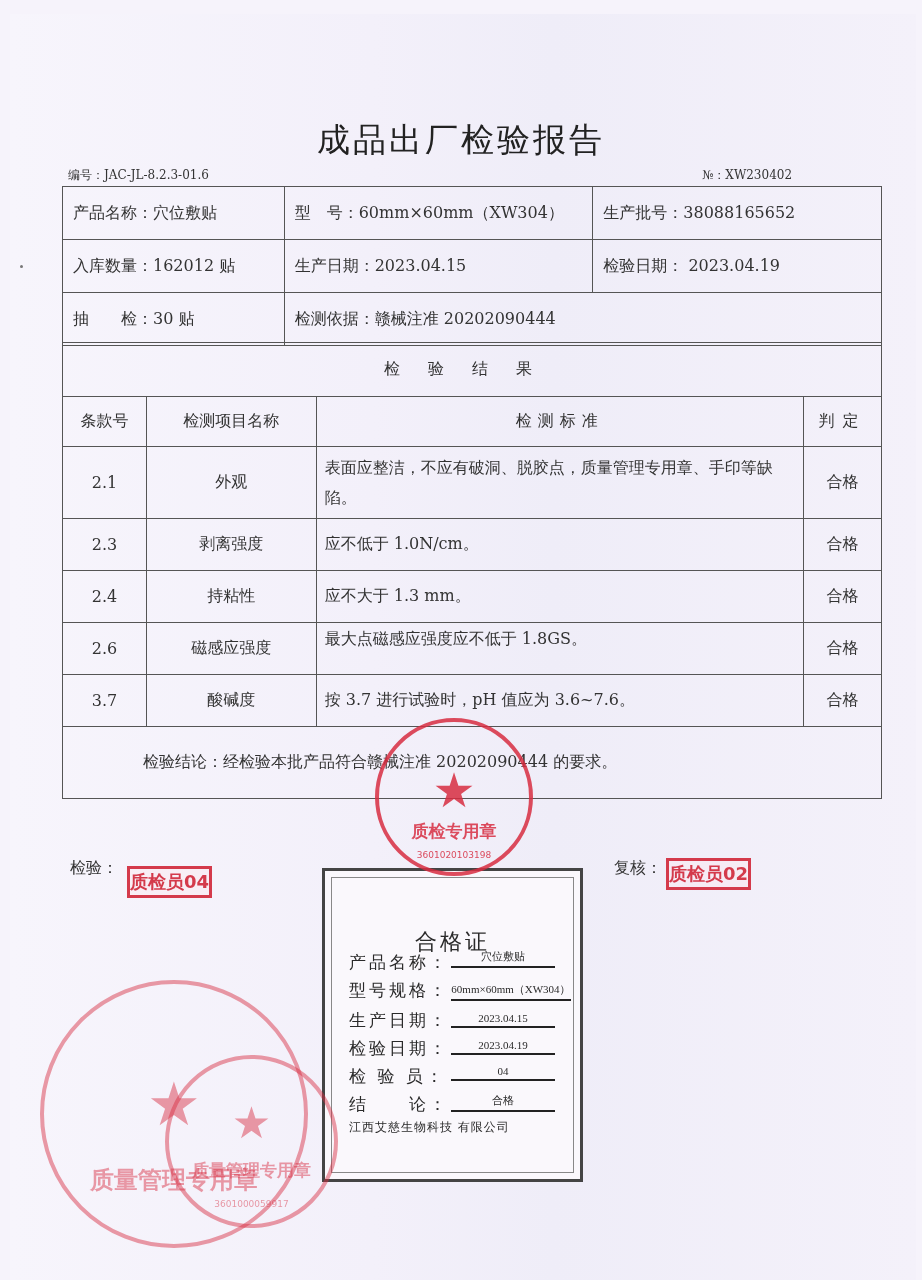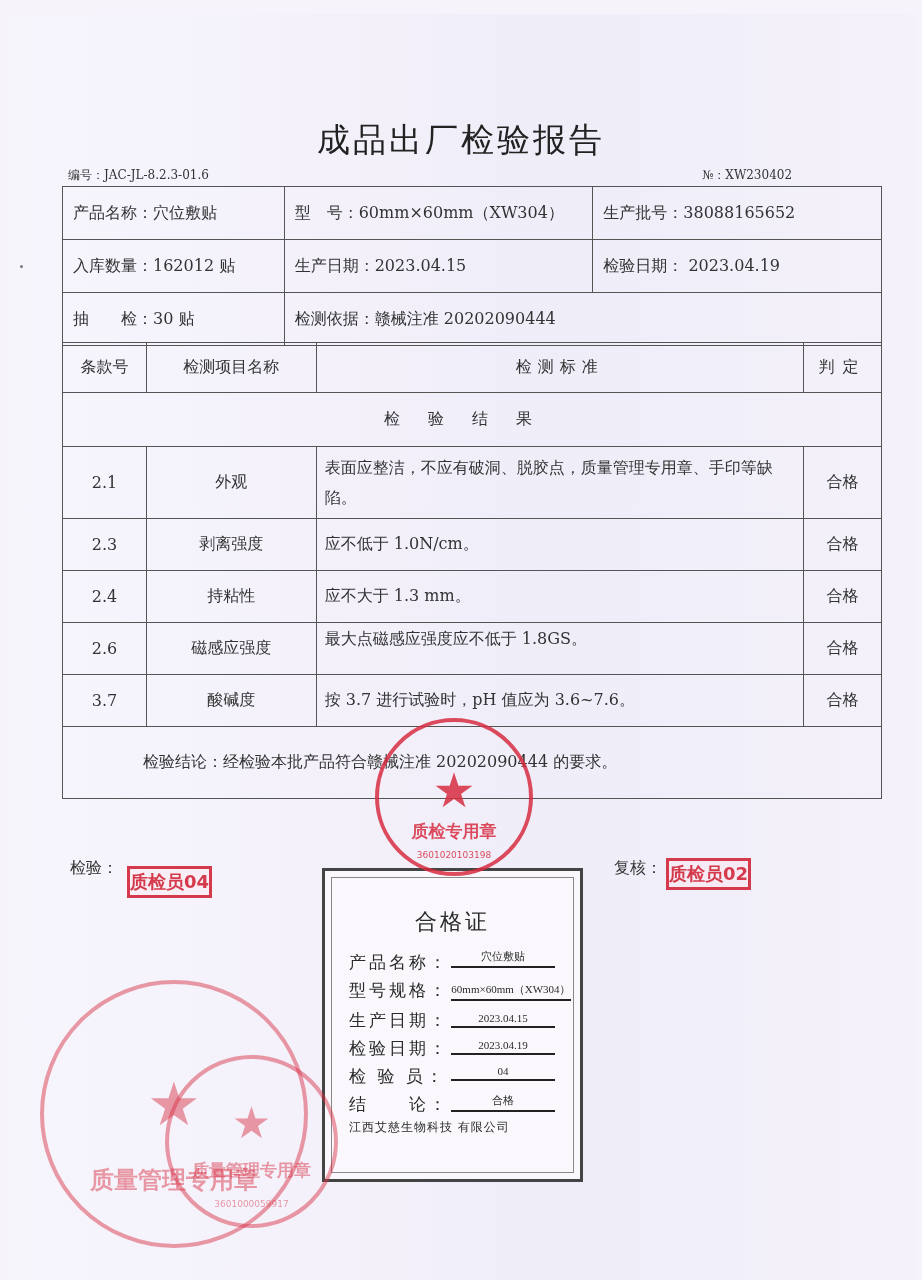--- a/index.html
+++ b/index.html
@@ -34,21 +34,21 @@
     position:absolute; border:3px solid #d43a4b; color:#d43a4b;
     font-size:18px; font-weight:bold; padding:1px 0; background:rgba(255,230,235,0.35);
     font-family:"DejaVu Sans","Liberation Sans",sans-serif;
   }
 
   .cert {
     position:absolute; left:322px; top:868px; width:255px; height:308px;
     border:3px solid #444; background:#faf8fc;
   }
   .cert-inner { position:absolute; inset:6px; border:1px solid #888; }
-  .cert-title { position:absolute; left:0; width:255px; top:36px; text-align:center; font-size:22px; letter-spacing:3px; }
+  .cert-title { position:absolute; left:0; width:255px; top:56px; text-align:center; font-size:22px; letter-spacing:3px; }
   .cert-row { position:absolute; left:24px; font-size:17px; letter-spacing:3px; }
   .cert-val {
     position:absolute; left:126px; width:104px; text-align:center; font-size:11px;
     border-bottom:2px solid #222; padding-bottom:2px; letter-spacing:0;
     font-family:Liberation Serif, serif;
   }
   .cert-co { position:absolute; left:24px; top:248px; font-size:12px; letter-spacing:1px; }
 
   .stamp {
     position:absolute; border-radius:50%; border:4px solid rgba(215,45,65,0.85);
@@ -96,28 +96,28 @@
   </table>
 
 <table class="grid" id="results">
   <colgroup>
       <col style="width:84px">
       <col style="width:170px">
       <col style="width:488px">
       <col style="width:78px">
     </colgroup>
   <tbody>
-      <tr style="height:50px">
+      <tr style="height:54px">
+    <td colspan="4"><span class="spaced">检验结果</span></td>
+  </tr>
+  <tr style="height:50px">
     <td>条款号</td>
     <td>检测项目名称</td>
     <td style="letter-spacing:6px">检测标准</td>
     <td style="letter-spacing:8px">判定</td>
-  </tr>
-  <tr style="height:54px">
-    <td colspan="4"><span class="spaced">检验结果</span></td>
   </tr>
   <tr style="height:72px">
     <td>2.1</td>
     <td>外观</td>
     <td class="left" style="line-height:30px">表面应整洁，不应有破洞、脱胶点，质量管理专用章、手印等缺陷。</td>
     <td>合格</td>
   </tr>
   <tr style="height:52px">
     <td>2.3</td>
     <td>剥离强度</td>

